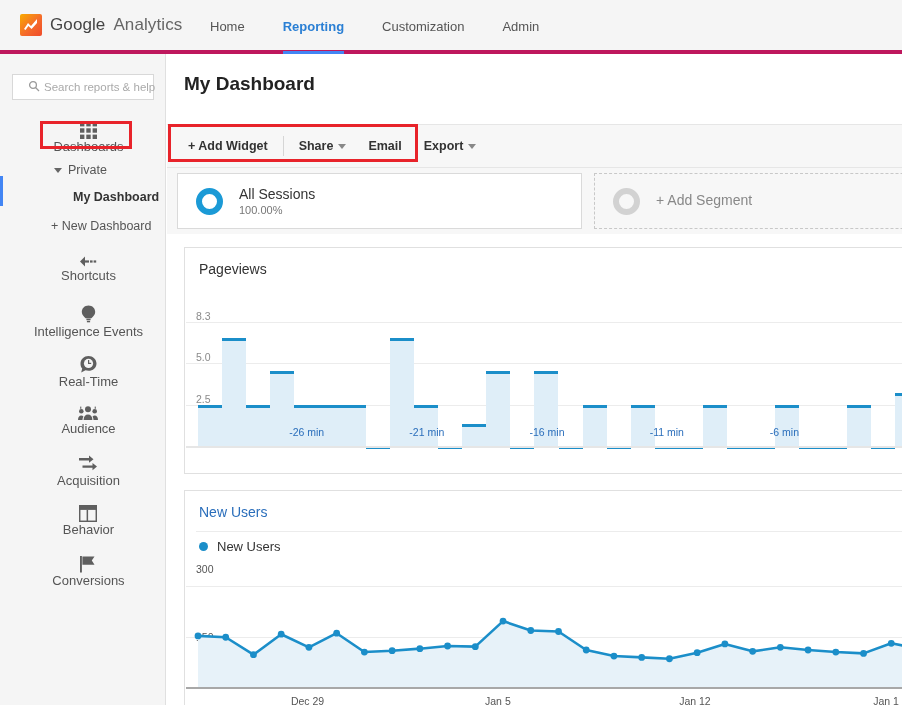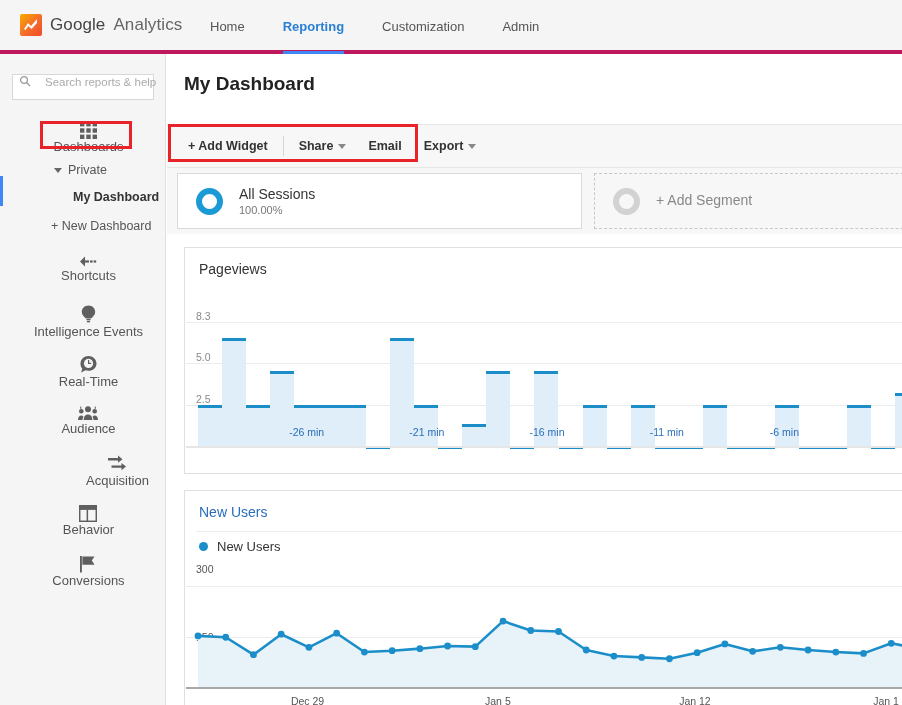--- a/index.html
+++ b/index.html
@@ -92,23 +92,23 @@
     box-sizing: border-box;
   }
   #search-wrap {
     position: absolute;
     left: 12px; top: 20px;
     width: 142px; height: 26px;
     background: #fff;
     border: 1px solid #d8d8d8;
     box-sizing: border-box;
     display: flex;
-    align-items: flex-start;
-    padding: 0 6px;
-    gap: 12px;
+    align-items: center;
+    padding: 0 15px;
+    gap: 2px;
   }
   #search-input {
     border: none;
     outline: none;
     font-family: "Liberation Sans", sans-serif;
     font-size: 11.5px;
     color: #777;
     width: 118px;
     background: transparent;
   }
@@ -461,21 +461,21 @@
         <path d="M0 15 C0 12.2 1.3 10.6 3.3 10.6 C4.2 10.6 4.9 10.9 5.4 11.4 C4.8 12.4 4.5 13.6 4.5 15 Z" fill="#5f5f5f"></path>
         <circle cx="16.7" cy="6.2" r="2.3" fill="#5f5f5f"></circle>
         <path d="M20 15 C20 12.2 18.7 10.6 16.7 10.6 C15.8 10.6 15.1 10.9 14.6 11.4 C15.2 12.4 15.5 13.6 15.5 15 Z" fill="#5f5f5f"></path>
         <rect x="2.2" y="1.6" width="1.1" height="2.2" fill="#5f5f5f"></rect>
         <rect x="16.7" y="1.6" width="1.1" height="2.2" fill="#5f5f5f"></rect>
       </svg>
     </span>
     <span class="nav-label">Audience</span>
   </div>
 
-  <div class="nav-row" style="top:401px;margin-left:29px;">
+  <div class="nav-row" style="top:401px;">
     <span class="nav-ico">
       <svg width="20" height="18" viewBox="0 0 20 18">
         <path d="M1 3 L11 3 L11 0.6 L15.5 4.2 L11 7.8 L11 5.4 L1 5.4 Z" fill="#5f5f5f"></path>
         <path d="M4.5 10.4 L14.5 10.4 L14.5 8 L19 11.6 L14.5 15.2 L14.5 12.8 L4.5 12.8 Z" fill="#5f5f5f"></path>
       </svg>
     </span>
     <span class="nav-label">Acquisition</span>
   </div>
 
   <div class="nav-row" style="top:501px;">

